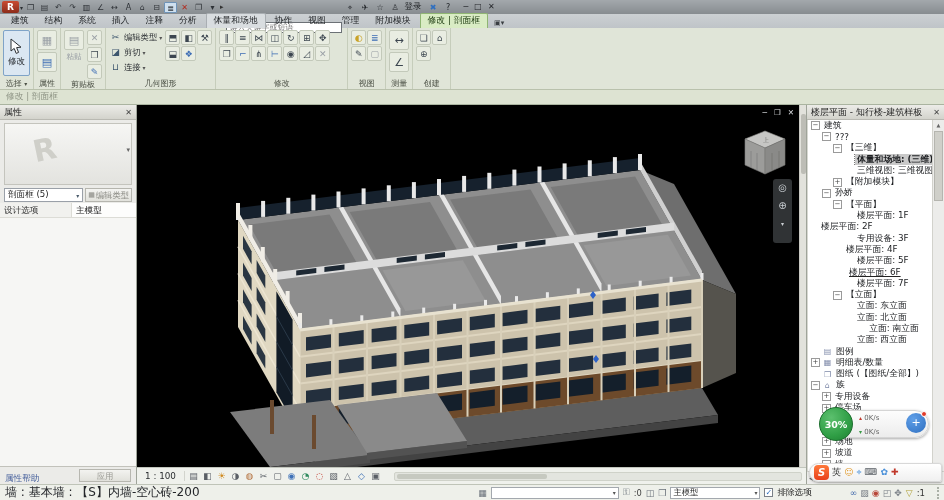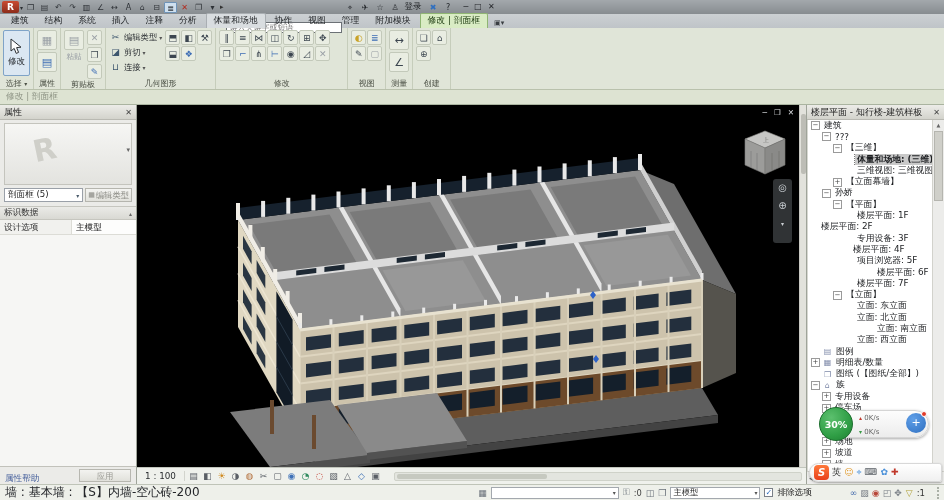--- a/index.html
+++ b/index.html
@@ -335,24 +335,20 @@
       </div>
       <div class="typerow">
         <div class="selectbox">
           <span>剖面框 (5)</span>
           <span class="dd">▾</span>
         </div>
         <div class="edittype">
           <span style="font-size:7px">▦</span>
           <span>编辑类型</span>
         </div>
-      </div>
-      <div class="grouphead">
-        <span>标识数据</span>
-        <span class="col">▴</span>
       </div>
       <div class="prow">
         <span class="k">设计选项</span>
         <span class="v">主模型</span>
       </div>
       <div class="pfill"></div>
       <div class="pfoot">
         <span class="phelp">属性帮助</span>
         <span class="applybtn">应用</span>
       </div>
@@ -586,21 +582,21 @@
           <div class="trow sel" style="padding-left: 36px;">
             <span class="tg none"></span>
             <span class="tlabel">体量和场地: (三维)</span>
           </div>
           <div class="trow" style="padding-left: 36px;">
             <span class="tg none"></span>
             <span class="tlabel">三维视图: 三维视图 1</span>
           </div>
           <div class="trow" style="padding-left: 25px;">
             <span class="tg">+</span>
-            <span class="tlabel">【立面幕墙】</span>
+            <span class="tlabel">【附加模块】</span>
           </div>
           <div class="trow" style="padding-left: 14px;">
             <span class="tg">−</span>
             <span class="tlabel">孙娇</span>
           </div>
           <div class="trow" style="padding-left: 25px;">
             <span class="tg">−</span>
             <span class="tlabel">【平面】</span>
           </div>
           <div class="trow" style="padding-left: 36px;">
@@ -608,49 +604,49 @@
             <span class="tlabel">楼层平面: 1F</span>
           </div>
           <div class="trow" style="">
             <span class="tg none"></span>
             <span class="tlabel">楼层平面: 2F</span>
           </div>
           <div class="trow" style="padding-left: 36px;">
             <span class="tg none"></span>
             <span class="tlabel">专用设备: 3F</span>
           </div>
-          <div class="trow" style="padding-left: 32px;">
+          <div class="trow" style="padding-left: 25px;">
             <span class="tg none"></span>
             <span class="tlabel">楼层平面: 4F</span>
           </div>
           <div class="trow" style="padding-left: 36px;">
             <span class="tg none"></span>
-            <span class="tlabel">项目浏览器: 5F</span>
-          </div>
-          <div class="trow" style="padding-left: 56px;">
+            <span class="tlabel">楼层平面: 5F</span>
+          </div>
+          <div class="trow" style="padding-left: 28px; text-decoration: underline;">
             <span class="tg none"></span>
             <span class="tlabel">楼层平面: 6F</span>
           </div>
           <div class="trow" style="padding-left: 36px;">
             <span class="tg none"></span>
             <span class="tlabel">楼层平面: 7F</span>
           </div>
           <div class="trow" style="padding-left: 25px;">
             <span class="tg">−</span>
             <span class="tlabel">【立面】</span>
           </div>
           <div class="trow" style="padding-left: 36px;">
             <span class="tg none"></span>
             <span class="tlabel">立面: 东立面</span>
           </div>
           <div class="trow" style="padding-left: 36px;">
             <span class="tg none"></span>
             <span class="tlabel">立面: 北立面</span>
           </div>
-          <div class="trow" style="padding-left: 56px;">
+          <div class="trow" style="padding-left: 36px; flex-direction: column;">
             <span class="tg none"></span>
             <span class="tlabel">立面: 南立面</span>
           </div>
           <div class="trow" style="padding-left: 36px;">
             <span class="tg none"></span>
             <span class="tlabel">立面: 西立面</span>
           </div>
           <div class="trow" style="padding-left: 3px;">
             <span class="tg none"></span>
             <span class="nico">▤</span>

